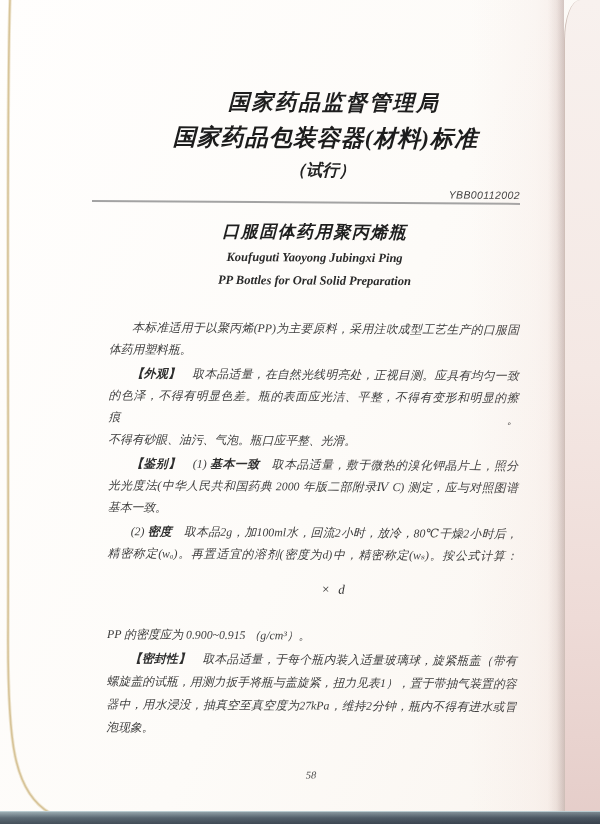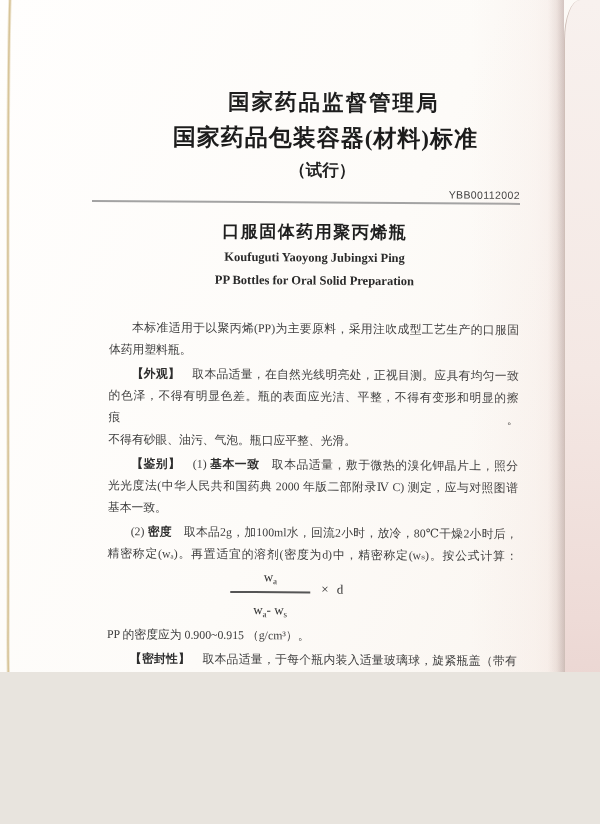--- a/index.html
+++ b/index.html
@@ -1,19 +1,19 @@
 <!DOCTYPE html>
 <html><head>
 <meta charset="utf-8">
 <style>
   html,body{margin:0;padding:0;}
   body{width:600px;height:824px;overflow:hidden;background:#e8e4de;font-family:"Liberation Serif","DejaVu Serif",serif;}
-  .sheet{position:relative;width:600px;height:672px;
+  .sheet{position:relative;width:600px;height:824px;
     background:linear-gradient(115deg,#fffefd 0%,#fdfbf8 55%,#faf5f0 100%);
-    overflow:hidden;}
+    overflow:hidden;font-style:italic;}
   .content{position:absolute;left:0;top:0;width:600px;height:824px;
     transform:rotate(0.4deg);transform-origin:100px 200px;}
   
   .authority{position:absolute;left:110px;top:86px;width:410px;text-align:center;
     transform:translateX(18px);font-size:21.5px;font-weight:bold;color:#1e1e1e;letter-spacing:2px;}
   .std-title{position:absolute;left:110px;top:121px;width:410px;text-align:center;
     transform:translateX(10px);font-size:23px;font-weight:bold;color:#1c1c1c;letter-spacing:1px;}
   .trial{position:absolute;left:110px;top:158px;width:410px;text-align:center;
     transform:translateX(7px);font-size:16.5px;font-weight:bold;color:#222;}
   .code{position:absolute;right:80px;top:186px;font-family:"Liberation Sans","DejaVu Sans",sans-serif;
@@ -98,25 +98,20 @@
         <div class="line">光光度法(中华人民共和国药典 2000 年版二部附录Ⅳ C) 测定，应与对照图谱</div>
         <div class="line short">基本一致。</div>
       </div>
 
       <div class="para">
         <div class="line indent"><span>(2) </span><b>密度</b><span>　取本品2g，加100ml水，回流2小时，放冷，80℃干燥2小时后，</span></div>
         <div class="line">精密称定(wₐ)。再置适宜的溶剂(密度为d)中，精密称定(wₛ)。按公式计算：</div>
       </div>
 
       <div class="formula-block">
-        <div class="frac">
-          <div class="num"><span>w</span><span class="fsub">a</span></div>
-          <div class="fbar"></div>
-          <div class="den"><span>w</span><span class="fsub">a</span><span>- </span><span>w</span><span class="fsub">s</span></div>
-        </div>
         <div class="times">× d</div>
       </div>
 
       <div class="line short result-line">PP 的密度应为 0.900~0.915 （g/cm³）。</div>
 
       <div class="para seal">
         <div class="line indent"><b>【密封性】</b><span>　取本品适量，于每个瓶内装入适量玻璃球，旋紧瓶盖（带有</span></div>
         <div class="line">螺旋盖的试瓶，用测力扳手将瓶与盖旋紧，扭力见表1），置于带抽气装置的容</div>
         <div class="line">器中，用水浸没，抽真空至真空度为27kPa，维持2分钟，瓶内不得有进水或冒</div>
         <div class="line short">泡现象。</div>

